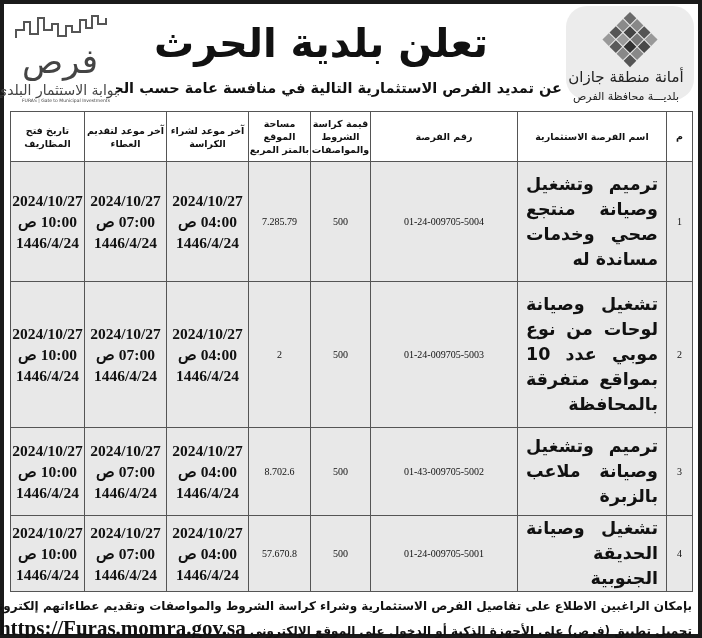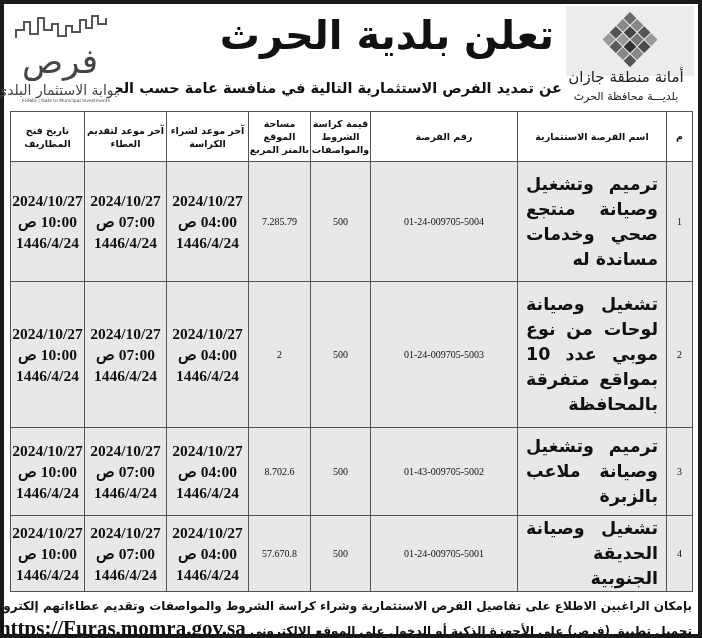--- a/index.html
+++ b/index.html
@@ -1,21 +1,21 @@
 <!DOCTYPE html>
 <html><head>
 <meta charset="utf-8">
 <style>
   html, body { margin:0; padding:0; }
   body { width:702px; height:638px; background:#fff; overflow:hidden; font-family:"DejaVu Sans", sans-serif; }
   .frame { position:absolute; left:0; top:0; width:694px; height:630px; border:4px solid #1a1a1a; background:#fff; }
   .header { position:absolute; left:0; top:0; width:694px; height:104px; }
-  .logo-right { position:absolute; right:4px; top:2px; width:128px; height:70px; background:#ececec; }
+  .logo-right { position:absolute; right:4px; top:2px; width:128px; height:94px; background:#ececec;border-radius:21px; }
   .logo-left { position:absolute; left:4px; top:2px; width:108px; height:98px; background:#fff; }
-  .title { position:absolute; left:150px; top:0; width:400px; height:62px; text-align:right; font-family:"DejaVu Sans", sans-serif; font-weight:bold; font-size:40px; line-height:62px; color:#111; direction:rtl; letter-spacing:1px; }
+  .title { position:absolute; left:150px; top:8px; width:400px; height:62px; text-align:left; font-family:"DejaVu Sans", sans-serif; font-weight:bold; font-size:40px; line-height:62px; color:#111; direction:rtl; letter-spacing:1px; }
   .subtitle { position:absolute; left:112px; top:76px; width:446px; text-align:right; direction:rtl; font-weight:bold; font-size:14.5px; color:#111; white-space:nowrap; }
   .mun-name { position:absolute; right:6px; top:62px; width:124px; text-align:center; font-size:15px; color:#222; direction:rtl; }
   .mun-sub { position:absolute; right:6px; top:84px; width:124px; text-align:center; font-size:11px; color:#222; direction:rtl; }
   .furas-word { position:absolute; left:14px; top:38px; font-size:34px; line-height:34px; color:#444; direction:rtl; }
   .furas-ar { position:absolute; left:6px; top:76px; width:104px; text-align:center; font-size:14px; color:#444; direction:rtl; white-space:nowrap; }
   .furas-en { position:absolute; left:6px; top:92px; width:104px; text-align:center; font-size:4.5px; color:#444; white-space:nowrap; }
   table { position:absolute; left:6px; top:107px; width:682px; border-collapse:collapse; direction:rtl; table-layout:fixed; }
   th, td { border:1px solid #555; text-align:center; vertical-align:middle; color:#111; padding:0; }
   th { background:#fff; font-size:9.5px; font-weight:bold; height:49px; line-height:13px; }
   td { background:#e8e8e8; font-family:"Liberation Serif", serif; font-weight:bold; font-size:15px; }
@@ -48,21 +48,21 @@
           <rect x="10" y="20" width="9" height="9" fill="#999"></rect>
           <rect x="20" y="20" width="9" height="9" fill="#333"></rect>
           <rect x="30" y="20" width="9" height="9" fill="#888"></rect>
           <rect x="0" y="30" width="9" height="9" fill="#999"></rect>
           <rect x="10" y="30" width="9" height="9" fill="#5a5a5a"></rect>
           <rect x="20" y="30" width="9" height="9" fill="#888"></rect>
           <rect x="30" y="30" width="9" height="9" fill="#555"></rect>
         </g>
       </svg>
       <div class="mun-name">أمانة منطقة جازان</div>
-      <div class="mun-sub">بلديـــة محافظة الحرث</div>
+      <div class="mun-sub">بلديـــة محافظة الفرص</div>
     </div>
 
     <div class="title">تعلن بلدية الحرث</div>
     <div class="subtitle">عن تمديد الفرص الاستثمارية التالية في منافسة عامة حسب الجدول التالي:</div>
 
     <div class="logo-left">
       <svg width="104" height="30" viewBox="0 0 104 30" style="position:absolute;left:4px;top:6px;">
         <polyline points="4,26 4,18 12,18 12,10 18,10 18,22 26,22 26,6 32,6 32,18 40,18 40,12 46,12 46,24 54,24 54,14 60,14 60,20 68,20 68,8 74,8 74,16 80,16 80,4 86,4 86,12 94,12 94,6" fill="none" stroke="#555" stroke-width="2"></polyline>
       </svg>
       <div class="furas-word">فرص</div>

